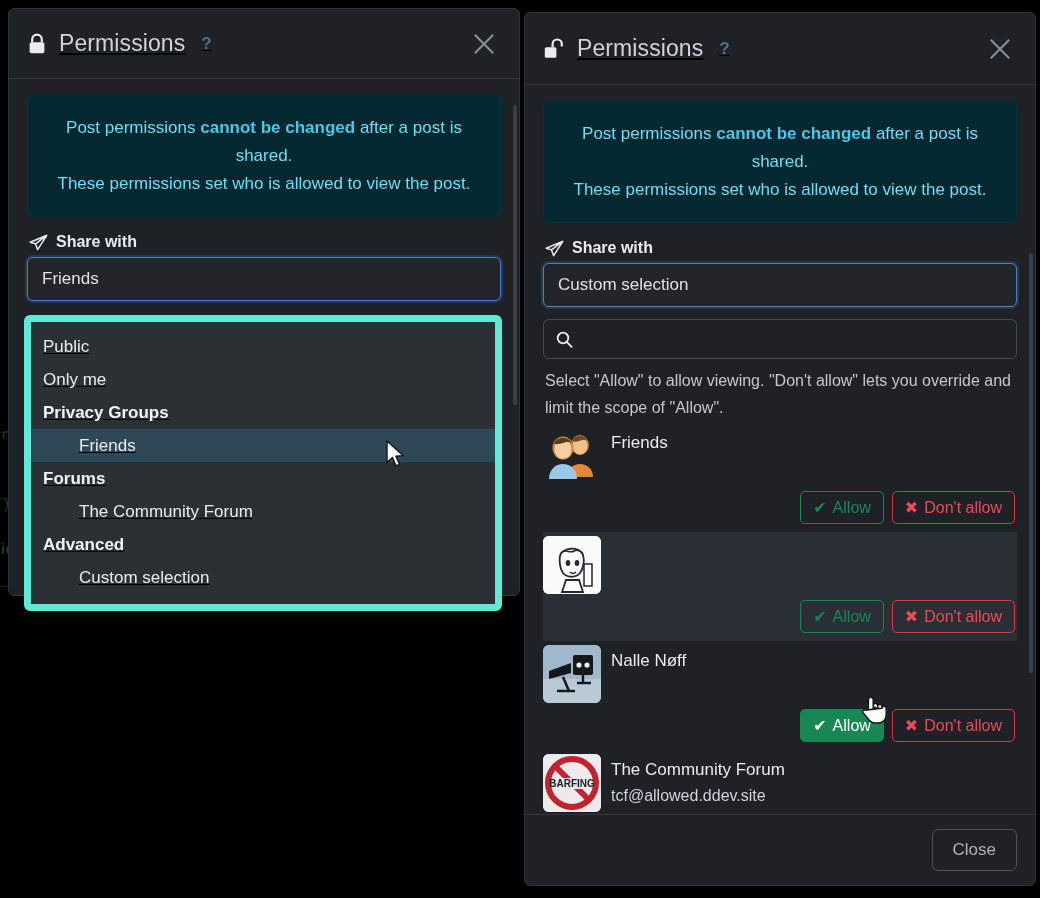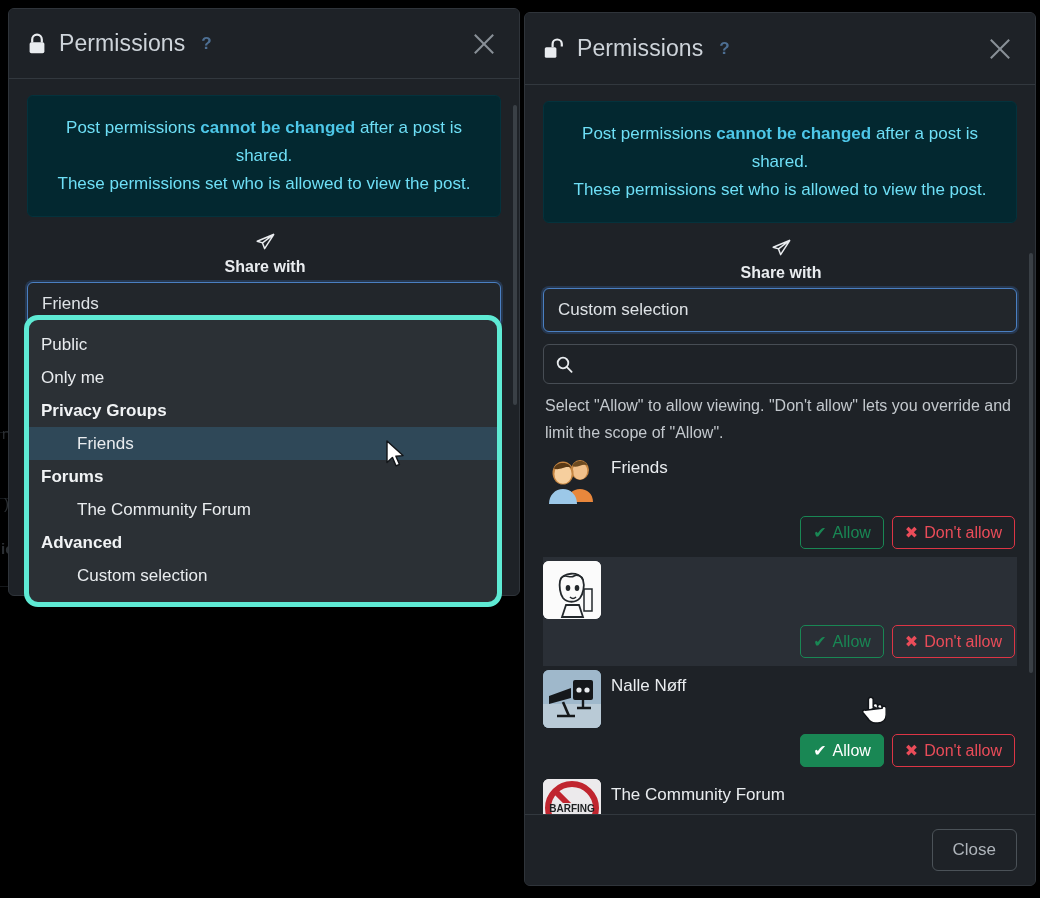--- a/index.html
+++ b/index.html
@@ -26,20 +26,21 @@
     border: 1px solid #2f343a;
     border-radius: 6px;
     overflow: hidden;
   }
   .modal-header {
     display: flex; align-items: center;
     padding: 0 18px;
     height: 70px;
     border-bottom: 1px solid #32383e;
     background: #1e2227;
+    text-decoration: underline;
   }
   .modal-title {
     font-size: 23px; color: #ced4da; font-weight: 400;
     margin-left: 12px; letter-spacing: .1px;
   }
   .help-q {
     margin-left: 16px; color: #4d6f93; font-size: 17px; font-weight: 700;
     cursor: pointer;
   }
   .close-x {
@@ -63,44 +64,45 @@
     text-align: center;
     font-size: 17px;
     line-height: 28px;
     padding: 18px 22px;
   }
   .info-box b { color: #4dc7e8; font-weight: 700; }
 
   .share-label {
     display: flex; align-items: center; gap: 8px;
     margin: 16px 0 6px 2px;
-    color: #e9ecef; font-size: 16px; font-weight: 700; flex-direction: column;
+    color: #e9ecef; font-size: 16px; font-weight: 700;
   }
   .plane { flex: 0 0 auto; display:block; }
 
   .field {
     height: 44px; border-radius: 6px;
     background: #22262b;
     border: 1px solid #4a7fc1;
     box-shadow: 0 0 0 2px rgba(58,107,173,.30);
     display: flex; align-items: center;
     padding: 0 14px;
     color: #dee2e6; font-size: 17px;
     cursor: pointer;
   }
 
   
   .dropdown {
     position: absolute;
     left: 24px; top: 315px; width: 478px;
     background: #2b3035;
-    border: 5px solid #5eead4;
-    border-radius: 14px;
+    border: 7px solid #5eead4;
+    border-radius: 6px;
     padding: 8px 0 10px 0;
     z-index: 30;
+    text-decoration: underline;
   }
   .dd-item {
     height: 33px; display: flex; align-items: center;
     padding-left: 12px; color: #e9ecef; font-size: 17px;
     cursor: pointer;
   }
   .dd-item.indent { padding-left: 48px; }
   .dd-head {
     height: 33px; display: flex; align-items: center;
     padding-left: 12px; color: #f1f3f5; font-size: 17px; font-weight: 700;

